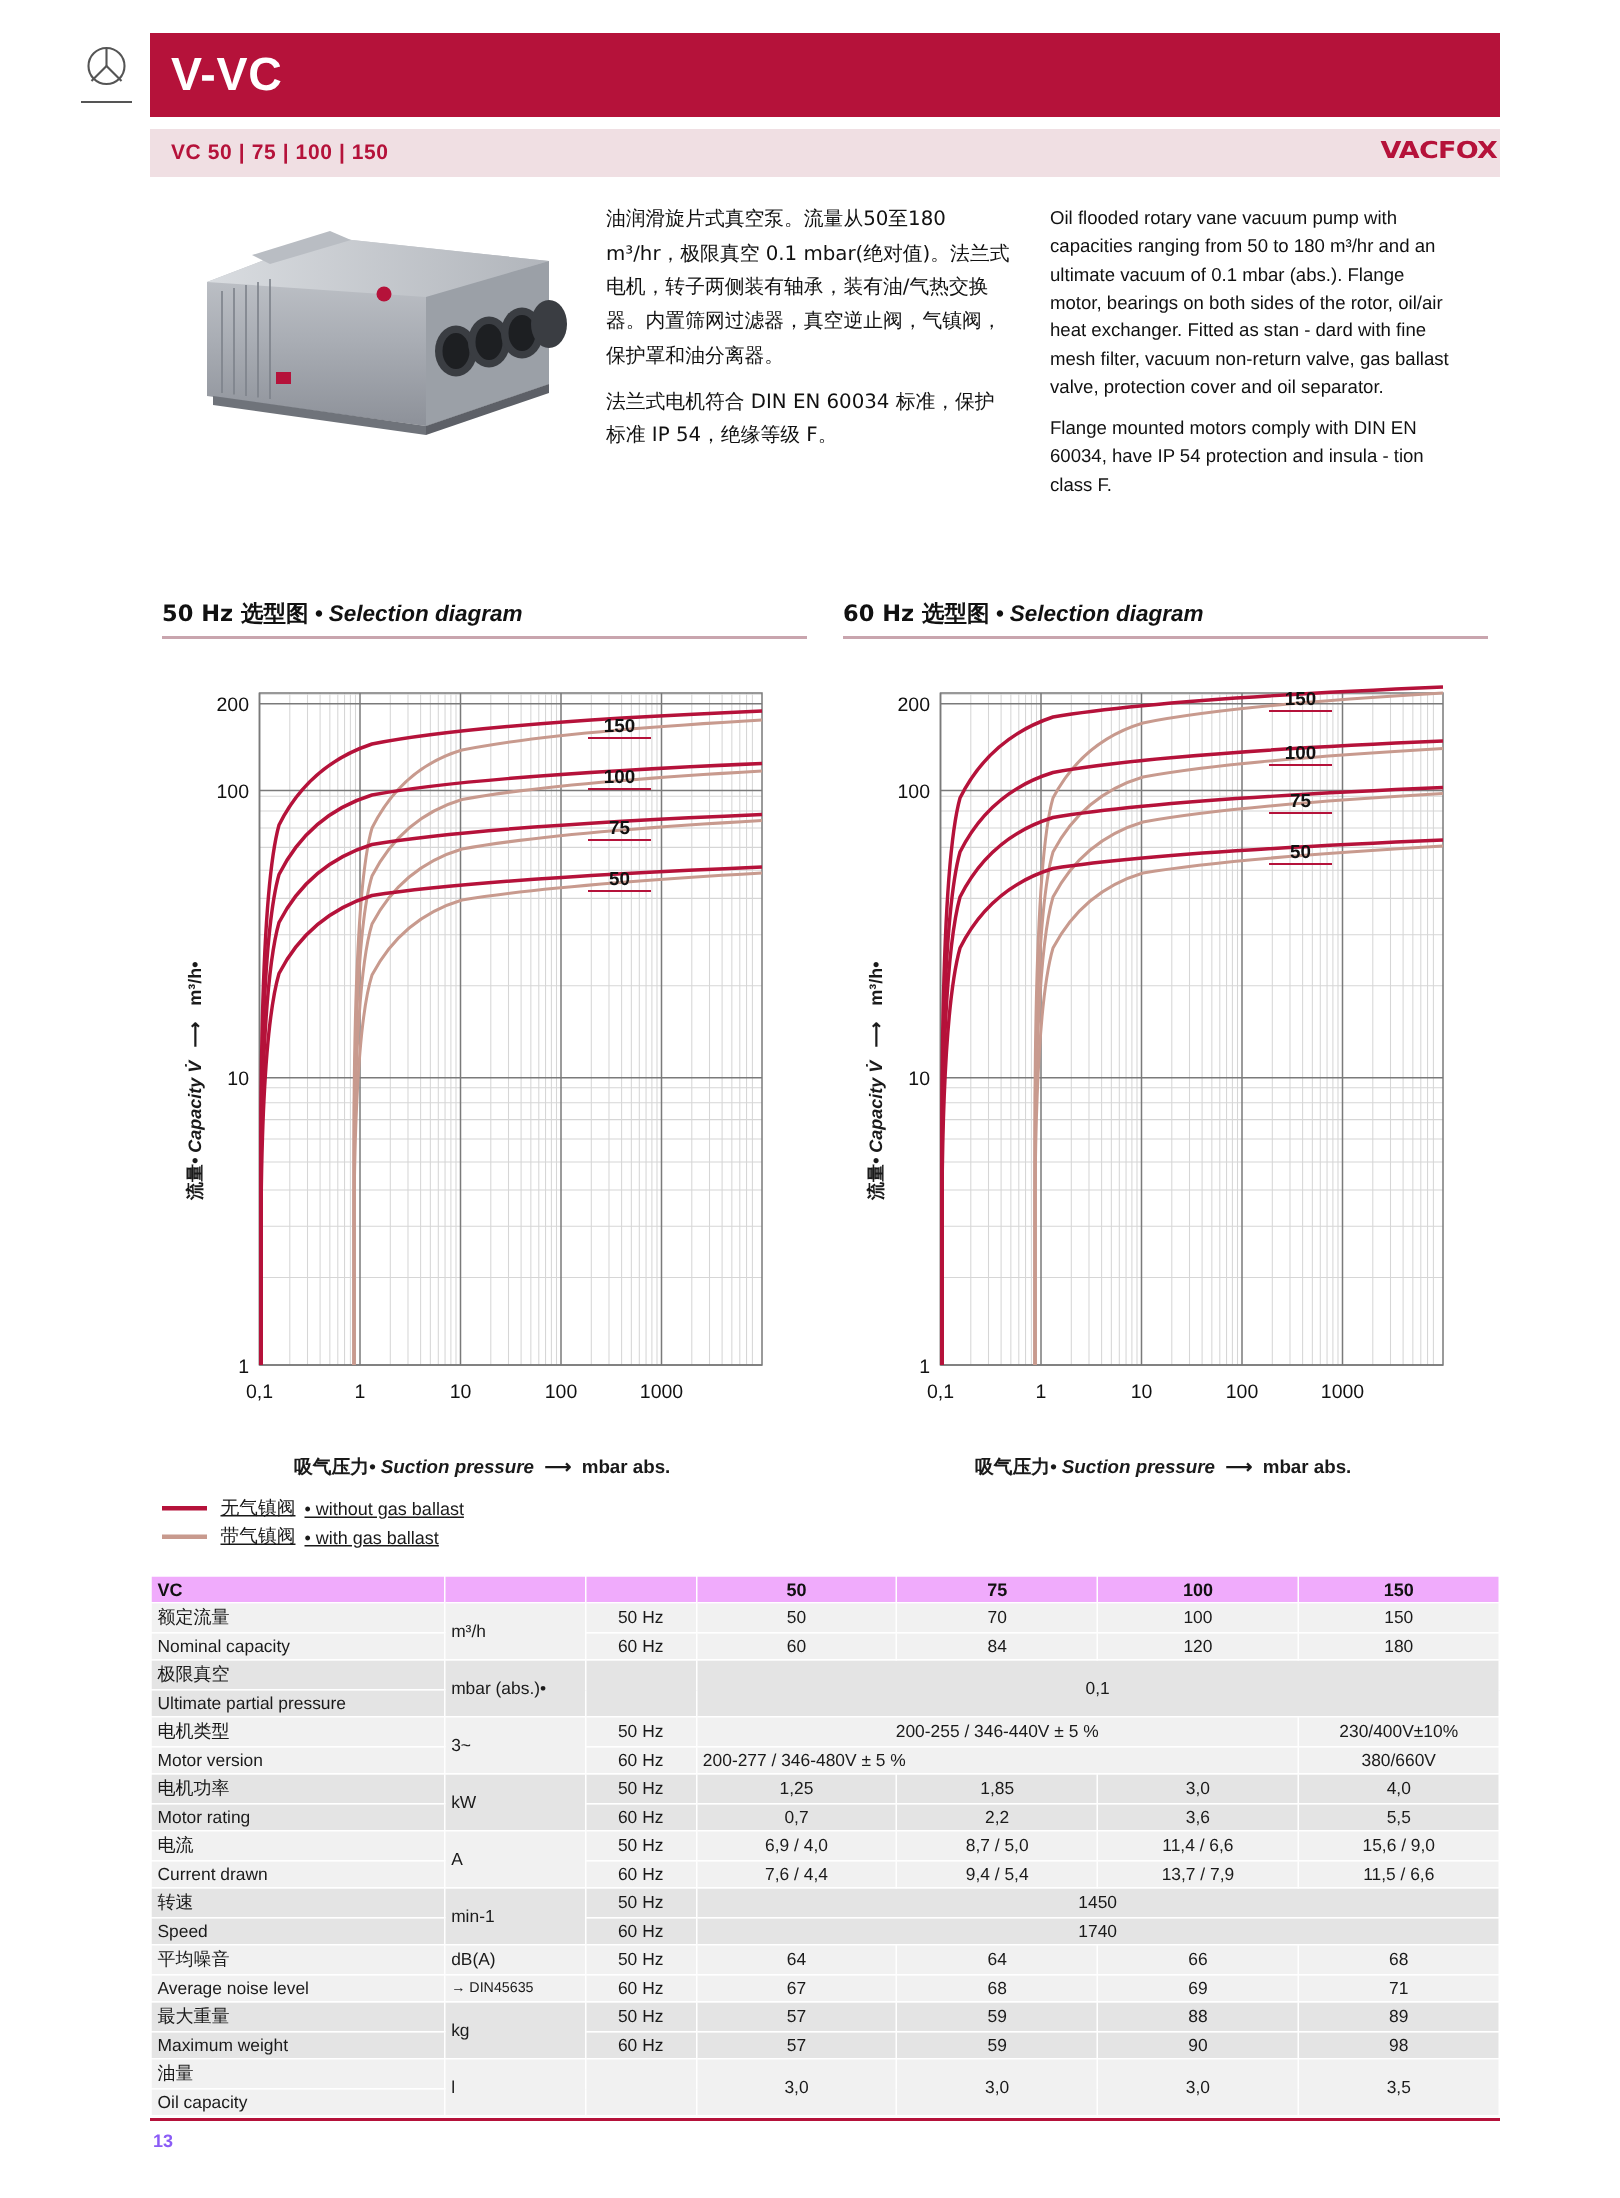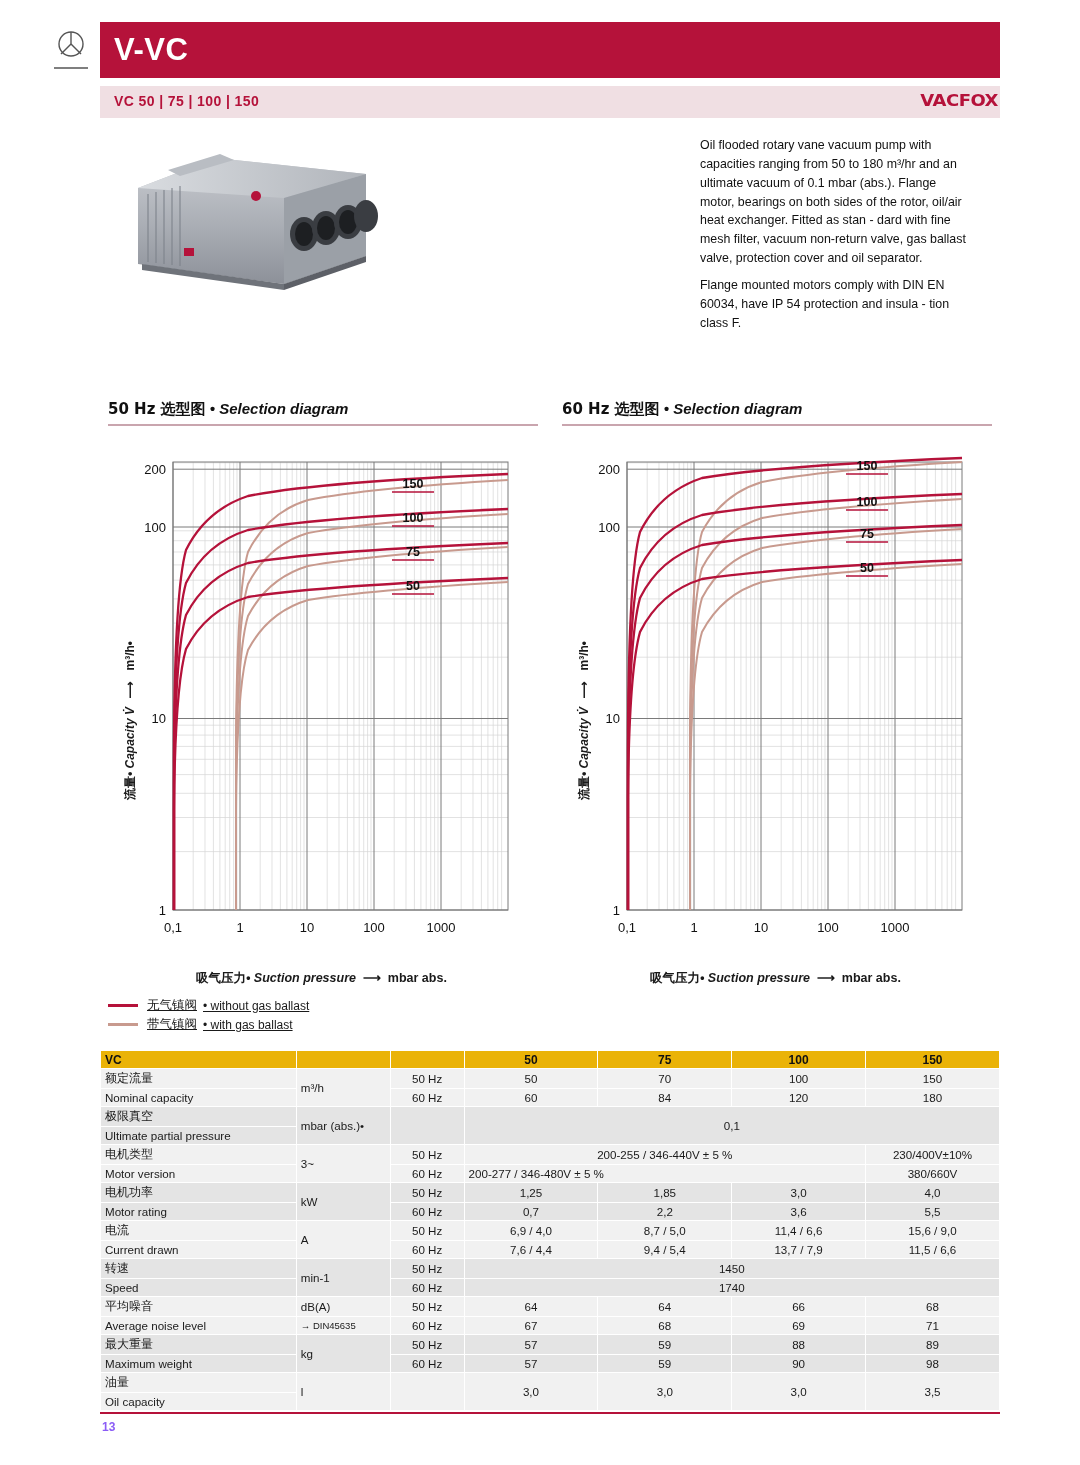--- a/index.html
+++ b/index.html
@@ -132,21 +132,21 @@
     border-collapse: collapse;
     font-size: 11.6px;
   }
   table.spec td, table.spec th {
     border: 1px solid #ffffff;
     padding: 1px 4px;
     vertical-align: middle;
     height: 18px;
   }
   .hdr-row td {
-    background: #eab308;
+    background: #f0abfc;
     font-weight: bold;
     font-size: 12px;
     color: #111;
     height: 21px;
   }
   .band-a td { background: #f1f1f1; }
   .band-b td { background: #e4e4e4; }
   .c-label { width: 196px; padding-left: 6px; }
   .c-unit  { width: 94px; padding-left: 6px; }
   .c-freq  { width: 74px; text-align: center; font-weight: normal; }
@@ -231,20 +231,22 @@
     <rect x="76" y="112" width="10" height="8" fill="#b5123a"></rect>
 
     <path d="M60 34 L112 18 L126 24 L72 40 Z" fill="#b9bdc3"></path>
 
     <path d="M34 128 L176 148 L176 154 L34 134 Z" fill="#6f737a"></path>
     <path d="M176 148 L258 120 L258 126 L176 154 Z" fill="#5d6067"></path>
   </svg>
 </div>
 
 <div class="intro-cn">
+  <p>油润滑旋片式真空泵。流量从50至180 m³/hr，极限真空 0.1 mbar(绝对值)。法兰式电机，转子两侧装有轴承，装有油/气热交换器。内置筛网过滤器，真空逆止阀，气镇阀，保护罩和油分离器。</p>
+  <p>法兰式电机符合 DIN EN 60034 标准，保护标准 IP 54，绝缘等级 F。</p>
 </div>
 <div class="intro-en">
   <p>Oil flooded rotary vane vacuum pump with capacities ranging from 50 to 180 m³/hr and an ultimate vacuum of 0.1 mbar (abs.). Flange motor, bearings on both sides of the rotor, oil/air heat exchanger. Fitted as stan - dard with fine mesh filter, vacuum non-return valve, gas ballast valve, protection cover and oil separator.</p>
   <p>Flange mounted motors comply with DIN EN 60034, have IP 54 protection and insula - tion class F.</p>
 </div>
 
 <div class="diagram-head" style="left:108px; top:400px;">
   <span style="font-family:'DejaVu Sans',sans-serif;">50 Hz 选型图</span>
   <span class="ital">• Selection diagram</span>
 </div>

